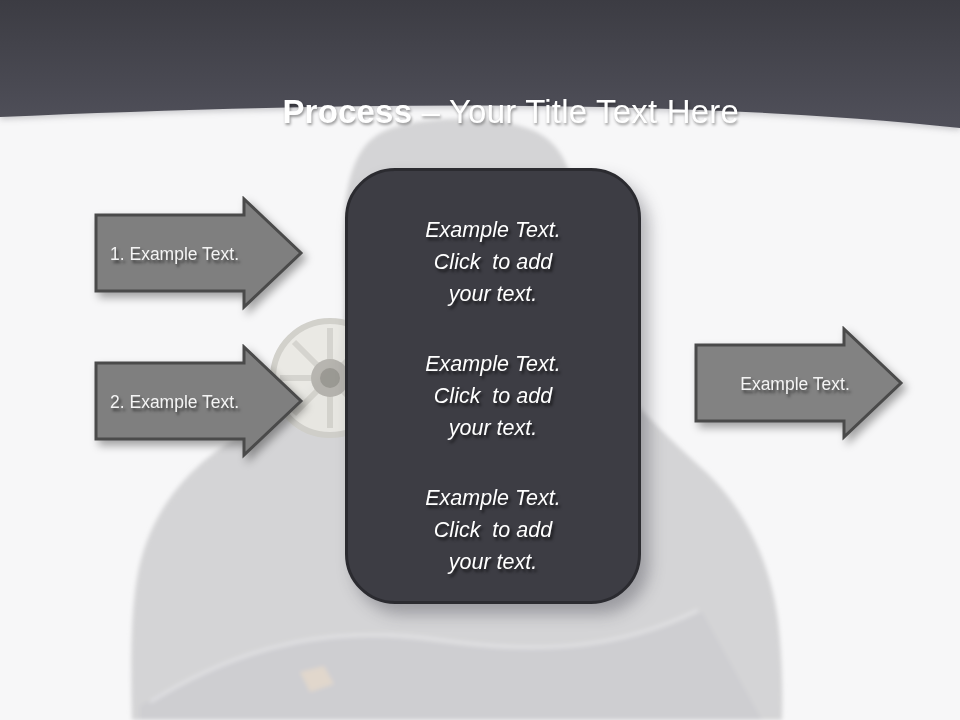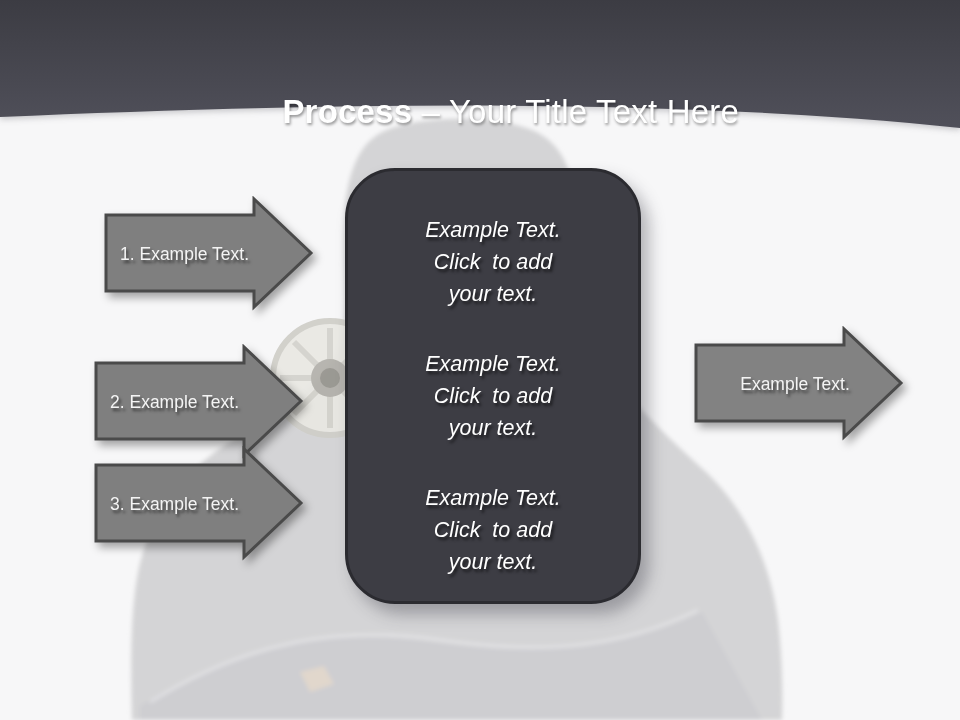--- a/index.html
+++ b/index.html
@@ -30,21 +30,21 @@
   .arrow{position:absolute;width:210px;height:116px;}
   .arrow svg{position:absolute;left:0;top:0;
     filter:drop-shadow(4px 5px 4px rgba(0,0,0,.35));}
   .arrow .arrow-label{
     position:absolute;top:50%;transform:translateY(-50%);
     color:#f4f4f4;font-size:17.5px;white-space:pre;
     text-shadow:2px 3px 3px rgba(0,0,0,.55);
   }
   .arrow.a-left .arrow-label{left:16px;text-align:left;}
   .arrow.a-right .arrow-label{left:0;width:202px;text-align:center;}
-  #arrow1{left:104px;top:196px;}
+  #arrow1{left:94px;top:196px;}
   #arrow2{left:94px;top:344px;}
   #arrow3{left:94px;top:446px;}
   #arrow-right{left:694px;top:326px;}
 
   
   .content-box{
     position:absolute;left:345px;top:168px;width:290px;height:430px;
     background:#3d3d44;border:3px solid #2b2b30;border-radius:50px;
     box-shadow:8px 10px 16px rgba(50,50,60,.35);
     box-sizing:content-box;
@@ -135,26 +135,20 @@
     <span class="arrow-label">1. Example Text.</span>
   </div>
 
   <div class="arrow a-left" id="arrow2">
     <svg width="210" height="116" viewBox="0 0 210 116">
       <polygon points="2,19 150,19 150,3 207,57 150,111 150,95 2,95" fill="#7f7f7f" stroke="#4a4a4a" stroke-width="3" stroke-linejoin="miter"></polygon>
     </svg>
     <span class="arrow-label">2. Example Text.</span>
   </div>
 
-  <div class="arrow a-left" id="arrow3">
-    <svg width="210" height="116" viewBox="0 0 210 116">
-      <polygon points="2,19 150,19 150,3 207,57 150,111 150,95 2,95" fill="#7f7f7f" stroke="#4a4a4a" stroke-width="3" stroke-linejoin="miter"></polygon>
-    </svg>
-    <span class="arrow-label">3. Example Text.</span>
-  </div>
 
   <div class="content-box">
     <div class="content-box-inner">
       <div class="para">
         <span class="box-line">Example Text.</span>
         <span class="box-line">Click  to add</span>
         <span class="box-line">your text.</span>
       </div>
       <div class="para">
         <span class="box-line">Example Text.</span>

